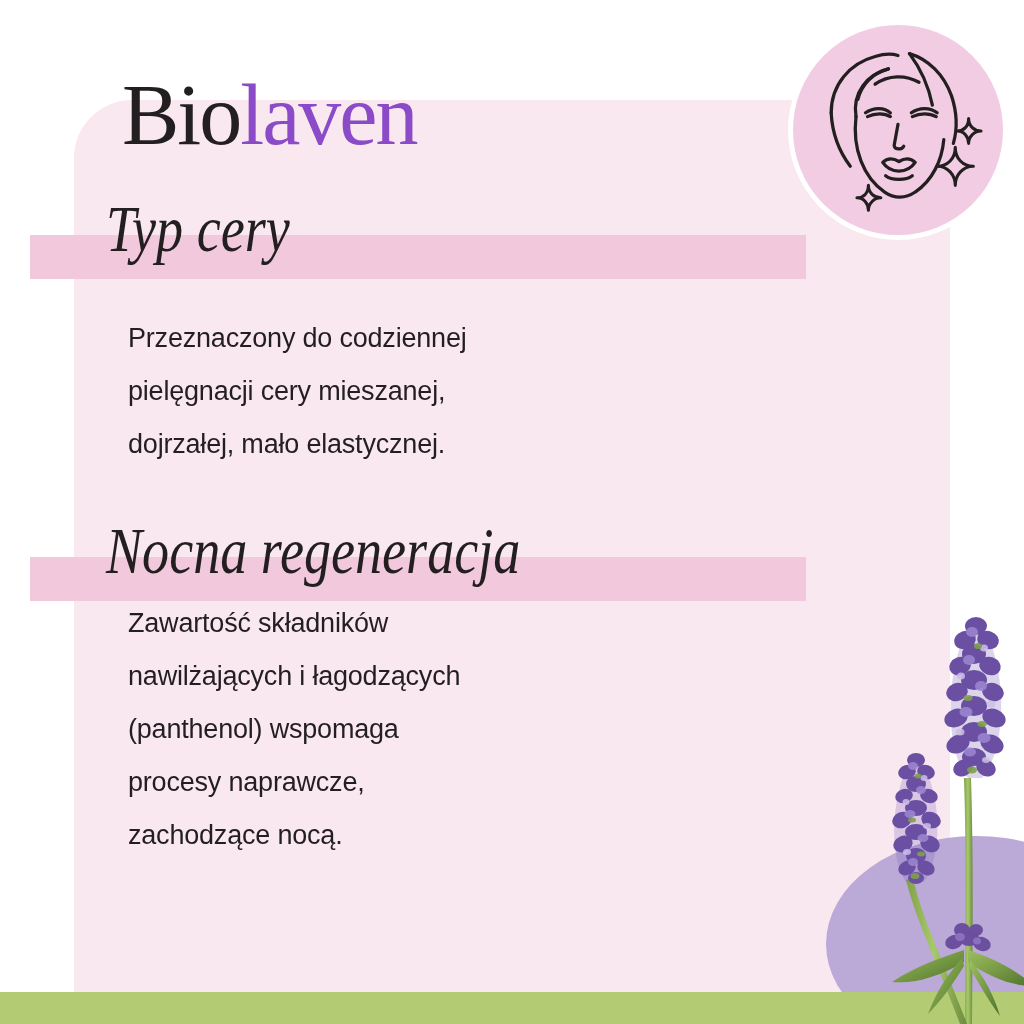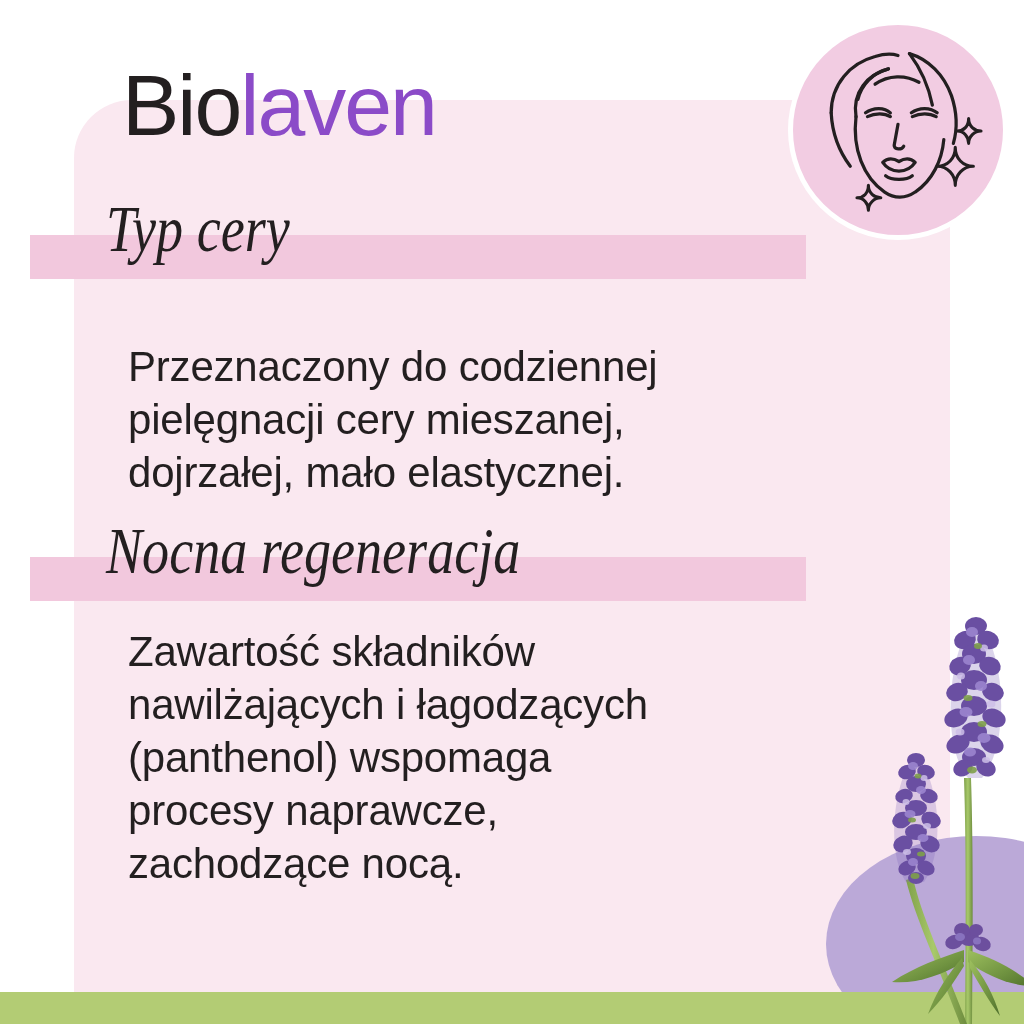--- a/index.html
+++ b/index.html
@@ -48,23 +48,23 @@
     height: 216px;
     background: #bba9d8;
     border-radius: 50% 50% 50% 50%;
     z-index: 3;
   }
 
   
   .logo {
     position: absolute;
     left: 122px;
-    top: 62px;
+    top: 72px;
     z-index: 10;
-    font-family: Liberation Sans, sans-serif;
+    font-family: Liberation Serif, serif;
     font-size: 86px;
     line-height: 1;
     letter-spacing: -2px;
     white-space: nowrap;
   }
   .logo .bio {
     color: #231f20;
     font-weight: 400;
   }
   .logo .laven {
@@ -120,26 +120,25 @@
   }
   .heading.h-1 { top: 196px; }
   .heading.h-2 { top: 518px; }
 
   .body-text {
     position: absolute;
     left: 128px;
     z-index: 9;
     width: 680px;
     font-family: "Liberation Sans", sans-serif;
-    font-size: 42px;
+    font-size: 27px;
     line-height: 53px;
     color: #231f20;
     white-space: pre-line;
     letter-spacing: -0.2px;
-    margin-top: 28px;
   }
   .body-text.p-1 { top: 312px; }
   .body-text.p-2 { top: 597px; }
 
   
   .lavender {
     position: absolute;
     left: 836px;
     top: 610px;
     width: 200px;

